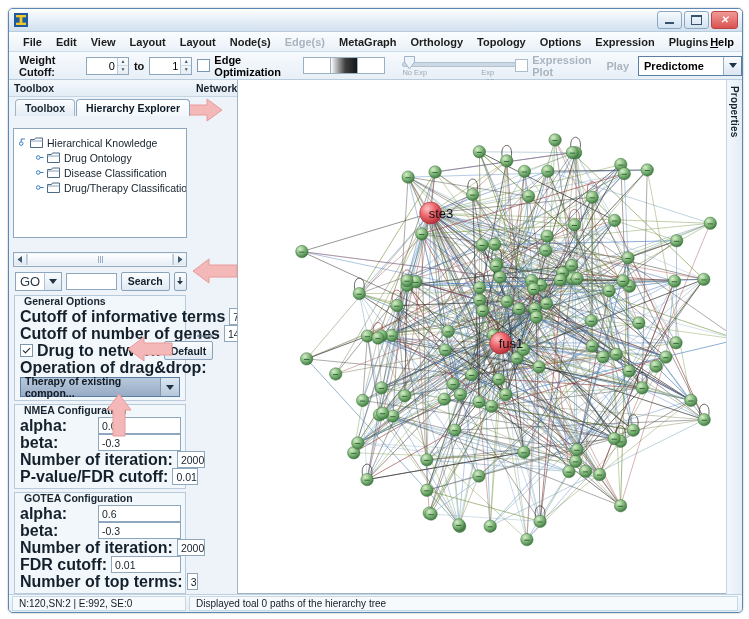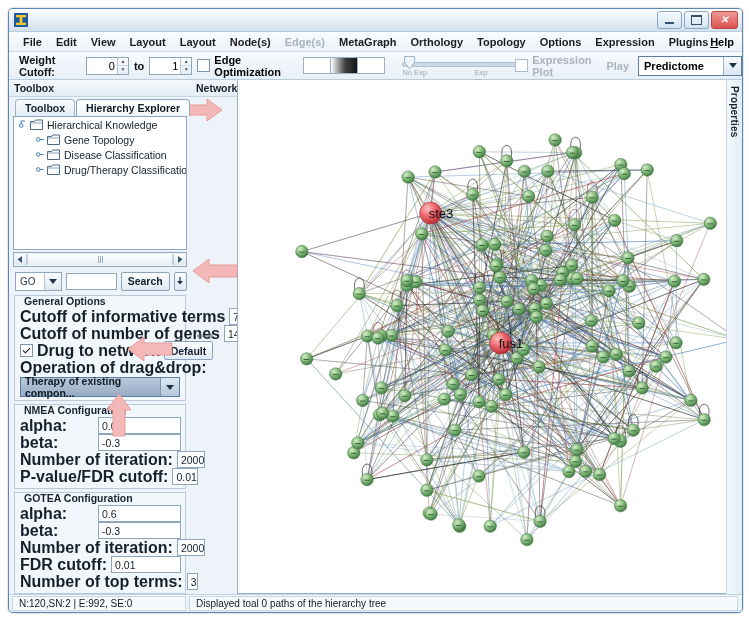--- a/index.html
+++ b/index.html
@@ -85,21 +85,21 @@
   .chk.checked:after{content:"";width:6px;height:3px;border-left:1.6px solid #13202c;border-bottom:1.6px solid #13202c;transform:rotate(-45deg) translate(1px,-1px);}
   .chk.dim{border-color:#adbccb;}
   .cb-row{display:flex;align-items:center;gap:4px;}
   .cb-row .lb{font-size:11px;font-weight:bold;}
   .cb-row .lb.dim{color:#a9b4bf;}
   .grad-box{display:flex;margin-left:8px;}
   .grad-box i{display:block;width:26px;height:15px;border:1px solid #9ab0c4;}
   .grad-box i.a{background:#ffffff;}
   .grad-box i.b{background:linear-gradient(90deg,#ffffff,#3f3f3f 55%,#161616);border-left:0;border-right:0;}
   .grad-box i.c{background:#ffffff;}
-  .slider{position:relative;width:112px;height:22px;margin-left:12px;}
+  .slider{position:relative;width:112px;height:22px;margin-left:12px;text-align:right;}
   .slider .track{position:absolute;top:7px;left:0;width:112px;height:3px;background:#ccd8e3;border:1px solid #b1c2d1;border-radius:2px;}
   .slider .thumb{position:absolute;left:2px;top:1px;width:11px;height:14px;}
   .slider .lbl{position:absolute;top:13px;font-size:7.5px;color:#9aa8b5;}
   .slider .lbl.l{left:0;}
   .slider .lbl.r{left:72px;}
   .play{font-size:11px;font-weight:bold;color:#a9b4bf;margin-left:4px;}
   .combo{
     display:flex;align-items:stretch;height:18px;border:1px solid #5b7fa3;background:#fff;margin-left:4px;
   }
   .combo .val{min-width:74px;padding:0 5px;display:flex;align-items:center;font-size:11px;font-weight:bold;color:#000;}
@@ -113,36 +113,36 @@
     font-size:10.5px;font-weight:bold;color:#14202b;
     background:linear-gradient(#f3f8fc,#e3ecf5);border-bottom:1px solid #c4d5e4;}
   .tabs{height:19px;flex:0 0 19px;display:flex;align-items:flex-end;padding-left:6px;background:#eef3f9;}
   .tab{
     height:16px;padding:0 9px;display:flex;align-items:center;font-size:10.5px;font-weight:bold;
     border:1px solid #9fb6ca;border-bottom:0;border-radius:4px 4px 0 0;
     background:linear-gradient(#fbfdfe,#e2ebf4);color:#162430;margin-right:1px;
   }
   .tab.active{background:linear-gradient(#ffffff,#f2f7fb);border-color:#8aa6bf;color:#0d1a24;position:relative;z-index:2;}
   .tree{
-    flex:1;margin:0 4px;background:#fff;border:1px solid #8fa7bd;overflow:hidden;min-height:0;
-    padding:0 4px 0 5px;
+    flex:1;margin:12px 4px;background:#fff;border:1px solid #8fa7bd;overflow:hidden;min-height:0;
+    padding:6px 4px 0 5px;
   }
   .tnode{display:flex;align-items:center;height:15px;font-size:10.5px;color:#14202b;white-space:nowrap;}
   .tnode.child{padding-left:17px;}
   .knob{width:9px;height:9px;margin-right:2px;flex:0 0 9px;display:flex;align-items:center;justify-content:center;}
   .knob svg{display:block}
   .folder{width:13px;height:11px;margin-right:4px;flex:0 0 13px;}
   .hscroll{height:13px;flex:0 0 13px;margin:2px 4px 0 4px;border:1px solid #93a9bd;background:#eef3f8;display:flex;align-items:center;}
   .hs-btn{width:12px;height:11px;display:flex;align-items:center;justify-content:center;background:linear-gradient(#fafcfe,#dfe9f2);border-right:1px solid #b9c9d7;}
   .hs-btn.r{border-right:0;border-left:1px solid #b9c9d7;}
   .hs-thumb{height:11px;flex:1;margin:0;background:linear-gradient(#ffffff,#e6eef6);border-left:1px solid #c8d6e2;border-right:1px solid #c8d6e2;position:relative;}
   .hs-thumb:after{content:"";position:absolute;left:50%;top:2px;width:1px;height:7px;background:#9bb0c2;box-shadow:2px 0 0 #9bb0c2,-2px 0 0 #9bb0c2;}
   .searchrow{height:22px;flex:0 0 22px;display:flex;align-items:center;gap:4px;padding:3px 4px 0 6px;}
   .sc-combo{display:flex;align-items:stretch;height:17px;border:1px solid #8fa7bd;background:#fff;}
-  .sc-combo .val{width:24px;padding-left:4px;display:flex;align-items:center;font-size:10px;color:#2a3a49;}
+  .sc-combo .val{width:24px;padding-left:4px;display:flex;align-items:center;font-size:13px;color:#2a3a49;}
   .sc-combo .arr{width:16px;border-left:1px solid #b3c4d4;background:linear-gradient(#fafcfe,#dde8f2);display:flex;align-items:center;justify-content:center;}
   .sc-input{height:15px;width:60px;border:1px solid #8fa7bd;background:#fff;}
   .btn{
     height:17px;padding:0 6px;display:flex;align-items:center;justify-content:center;
     font-size:10.5px;font-weight:bold;color:#14202b;border:1px solid #8aa3ba;
     background:linear-gradient(#fbfdfe,#dfe9f3);border-radius:2px;
   }
   .btn.sq{width:14px;padding:0;}
   .optbox{margin:3px 5px 0 5px;border:1px solid #b9cbdb;background:#f2f7fb;position:relative;padding:0 0 3px 0;}
   .optbox>.legend{position:relative;top:-1px;left:6px;background:transparent;display:inline-block;
@@ -311,21 +311,21 @@
                 <circle cx="2.2" cy="4.5" r="1.8" fill="none" stroke="#3a7bbf" stroke-width="1"></circle>
                 <path d="M4 4.5 H7.5" stroke="#3a7bbf" stroke-width="1"></path>
               </svg>
           </span>
           <span class="folder">
             <svg width="13" height="11" viewBox="0 0 13 11">
                 <path d="M0.5 2.5 H4.5 L5.5 1 H12.5 V10.5 H0.5 Z" fill="#fdfdfd" stroke="#4a6a86"></path>
                 <path d="M0.5 4 H12.5" stroke="#8aa4ba" fill="none"></path>
               </svg>
           </span>
-          <span>Gene Topology</span>
+          <span>Drug Ontology</span>
         </div>
         <div class="tnode child">
           <span class="knob">
             <svg width="9" height="9" viewBox="0 0 9 9">
                 <circle cx="2.2" cy="4.5" r="1.8" fill="none" stroke="#3a7bbf" stroke-width="1"></circle>
                 <path d="M4 4.5 H7.5" stroke="#3a7bbf" stroke-width="1"></path>
               </svg>
           </span>
           <span class="folder">
             <svg width="13" height="11" viewBox="0 0 13 11">

